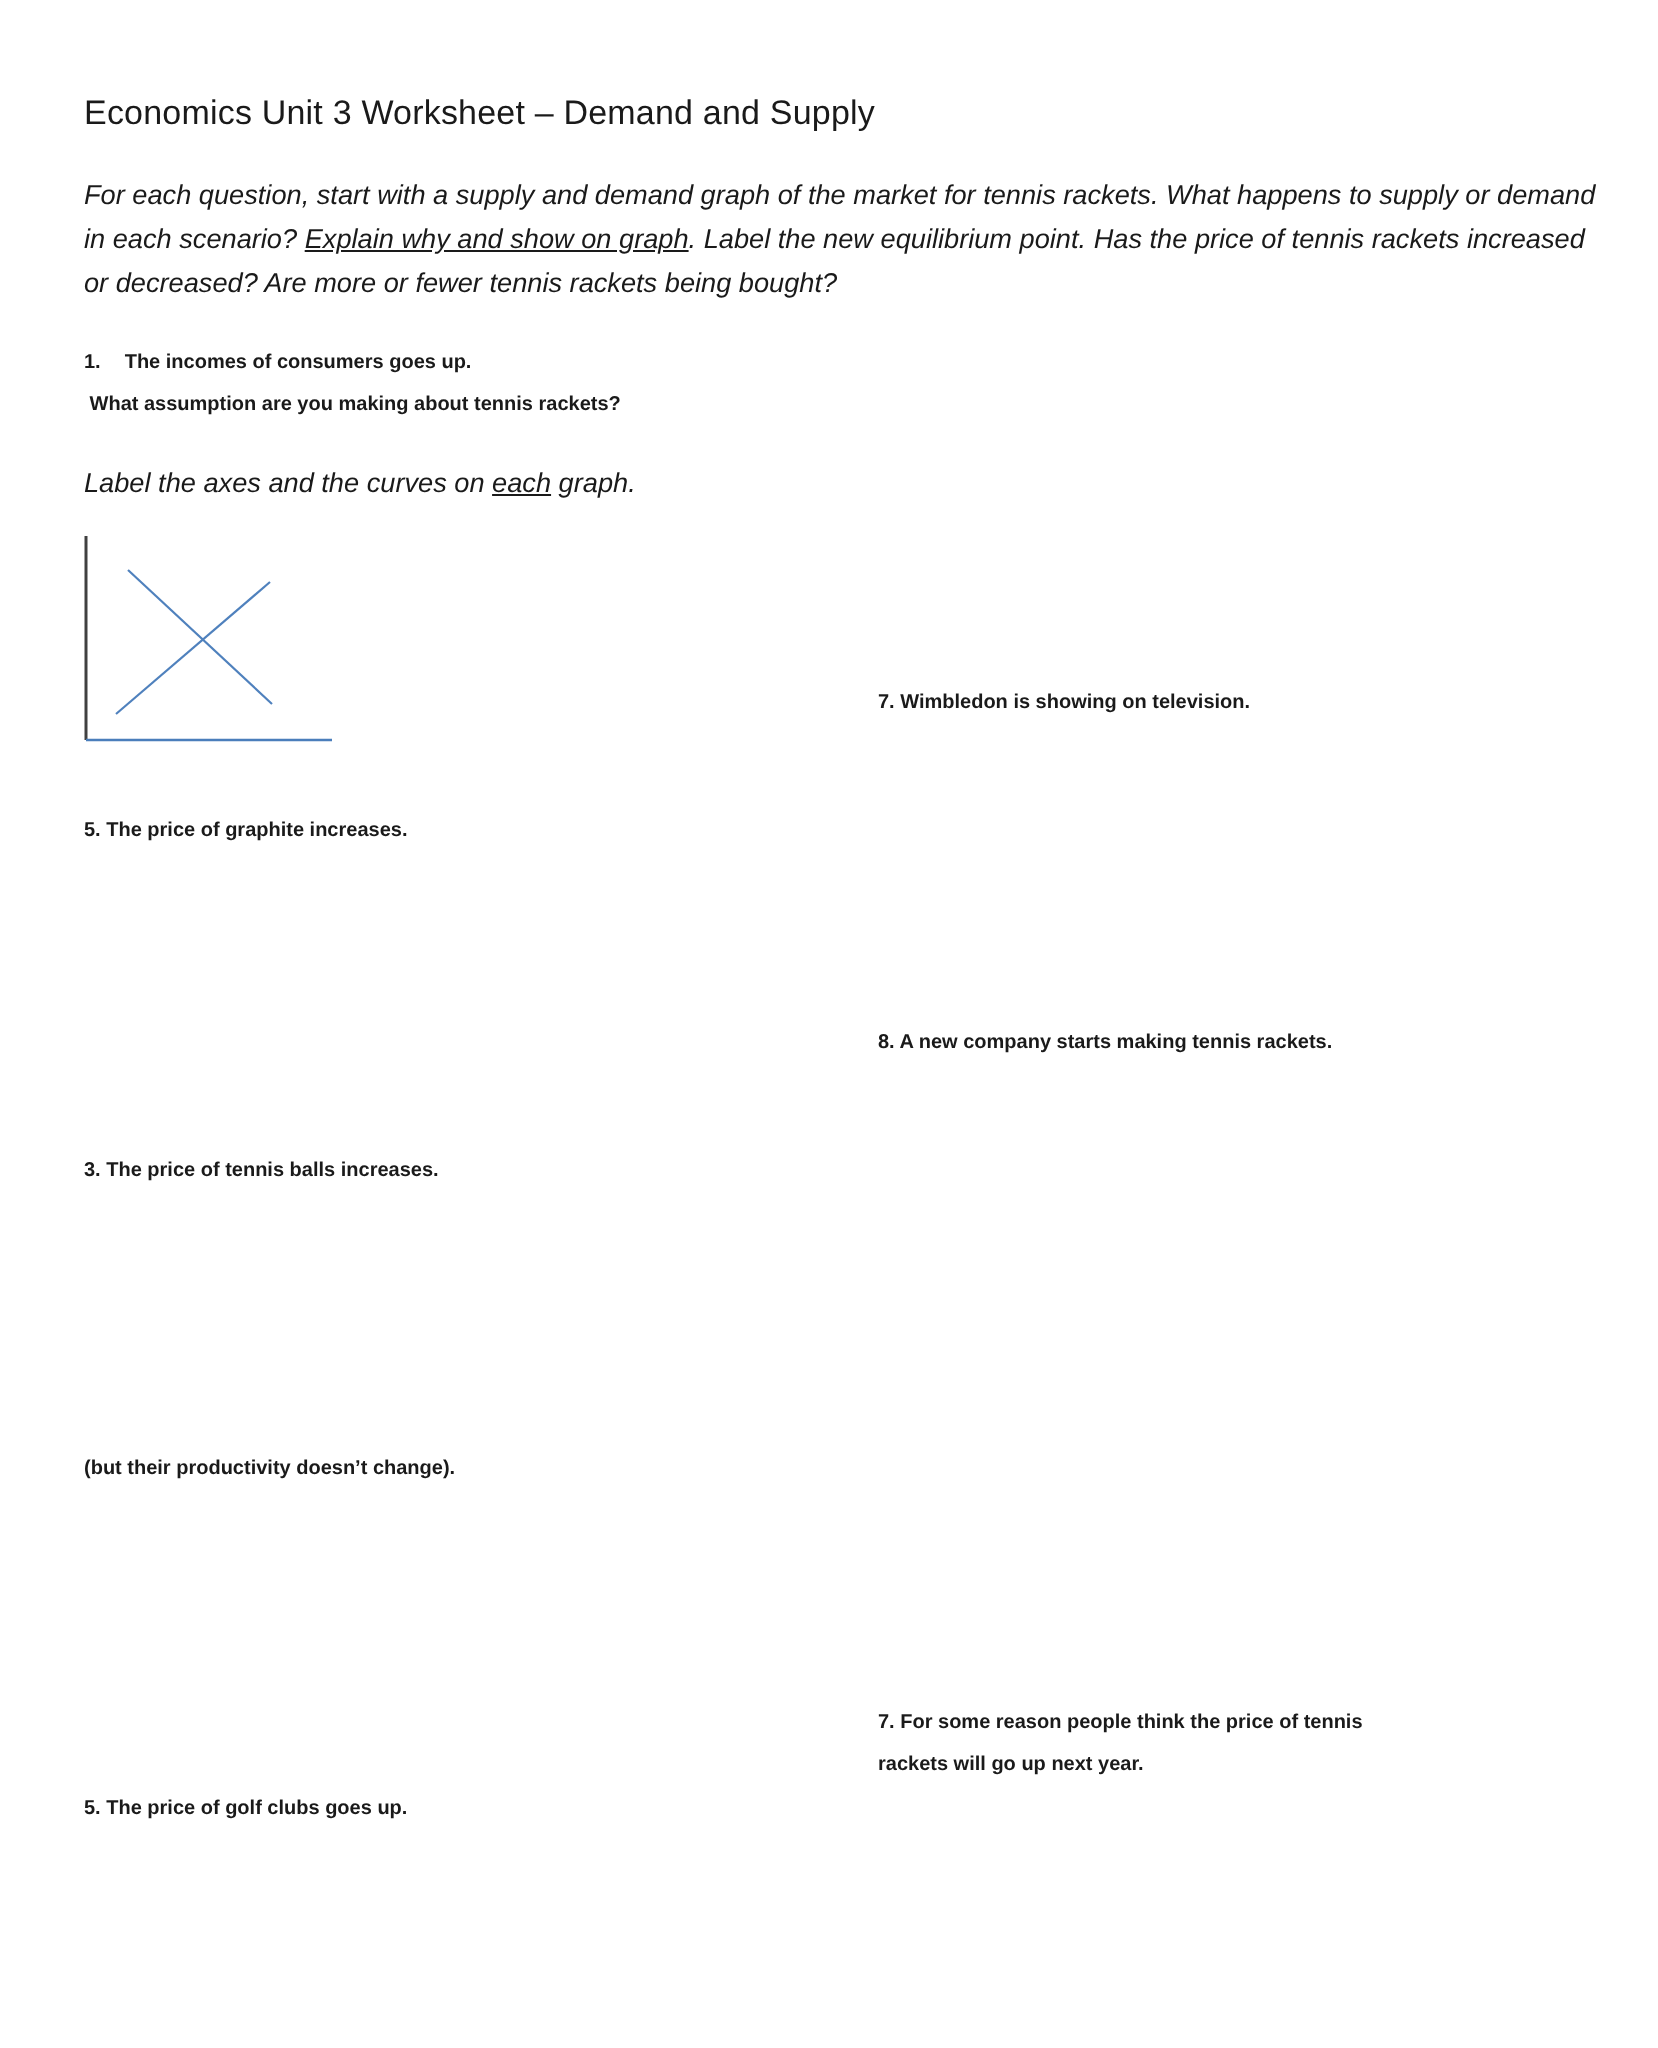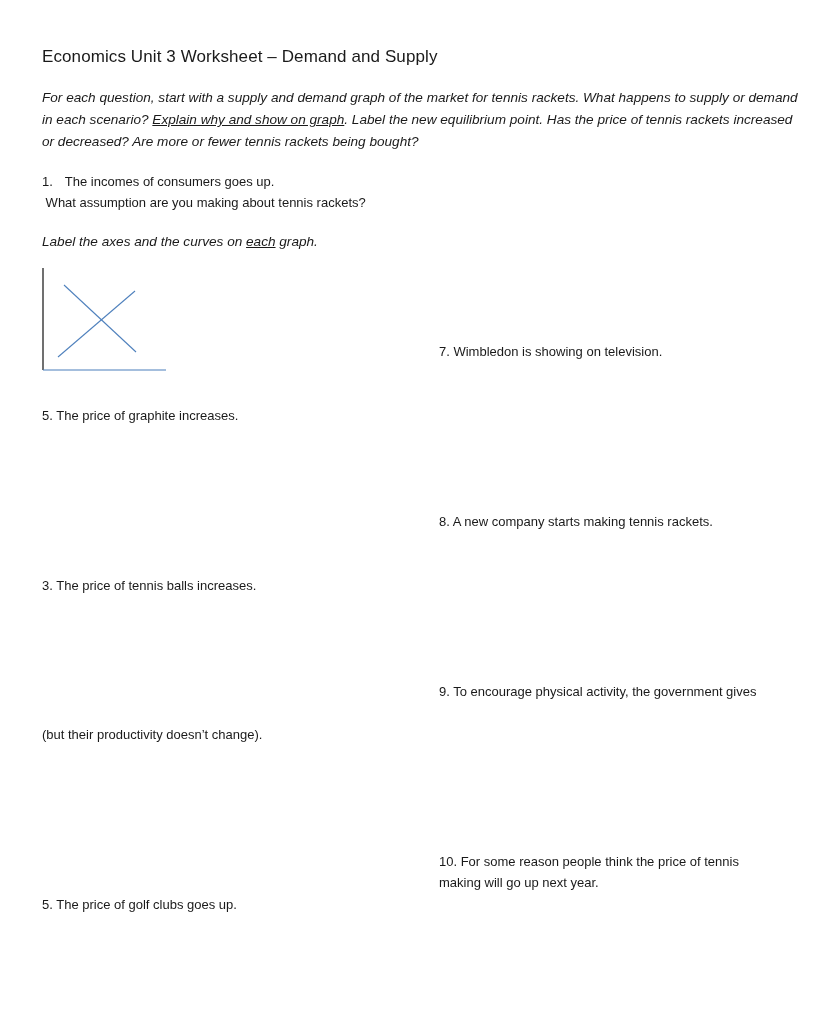--- a/index.html
+++ b/index.html
@@ -25,22 +25,23 @@
     .instructions {
       left: 42px; top: 87px;
       width: 760px;
       font-size: 13.6px;
       line-height: 22px;
       font-style: italic;
       white-space: normal;
     }
     .instructions .u { text-decoration: underline; margin-top: 24px; }
     .q {
-      font-size: 13px;
+      font-size: 10px;
       line-height: 21px;
+      font-weight: bold;
     }
     .label-note {
       left: 42px; top: 234px;
       font-size: 13.6px;
       font-style: italic;
     }
     .label-note .u { text-decoration: underline; }
     .graph {
       position: absolute;
       left: 40px; top: 266px;
@@ -81,20 +82,19 @@
   <div class="abs q" style="left:42px; top:724px;">
     <div>(but their productivity doesn’t change).</div>
   </div>
   <div class="abs q" style="left:42px; top:894px;">5. The price of golf clubs goes up.</div>
 
   <div class="abs q" style="left:439px; top:171px;">
   </div>
   <div class="abs q" style="left:439px; top:341px;">7. Wimbledon is showing on television.</div>
   <div class="abs q" style="left:439px; top:511px;">8. A new company starts making tennis rackets.</div>
   <div class="abs q" style="left:439px; top:681px;">
-    <div>9. To encourage physical activity, the government gives</div>
   </div>
   <div class="abs q" style="left:439px; top:851px;">
-    <div>10. For some reason people think the price of tennis</div>
-    <div>making will go up next year.</div>
+    <div>7. For some reason people think the price of tennis</div>
+    <div>rackets will go up next year.</div>
   </div>
 
 </div>
 
 </body></html>

